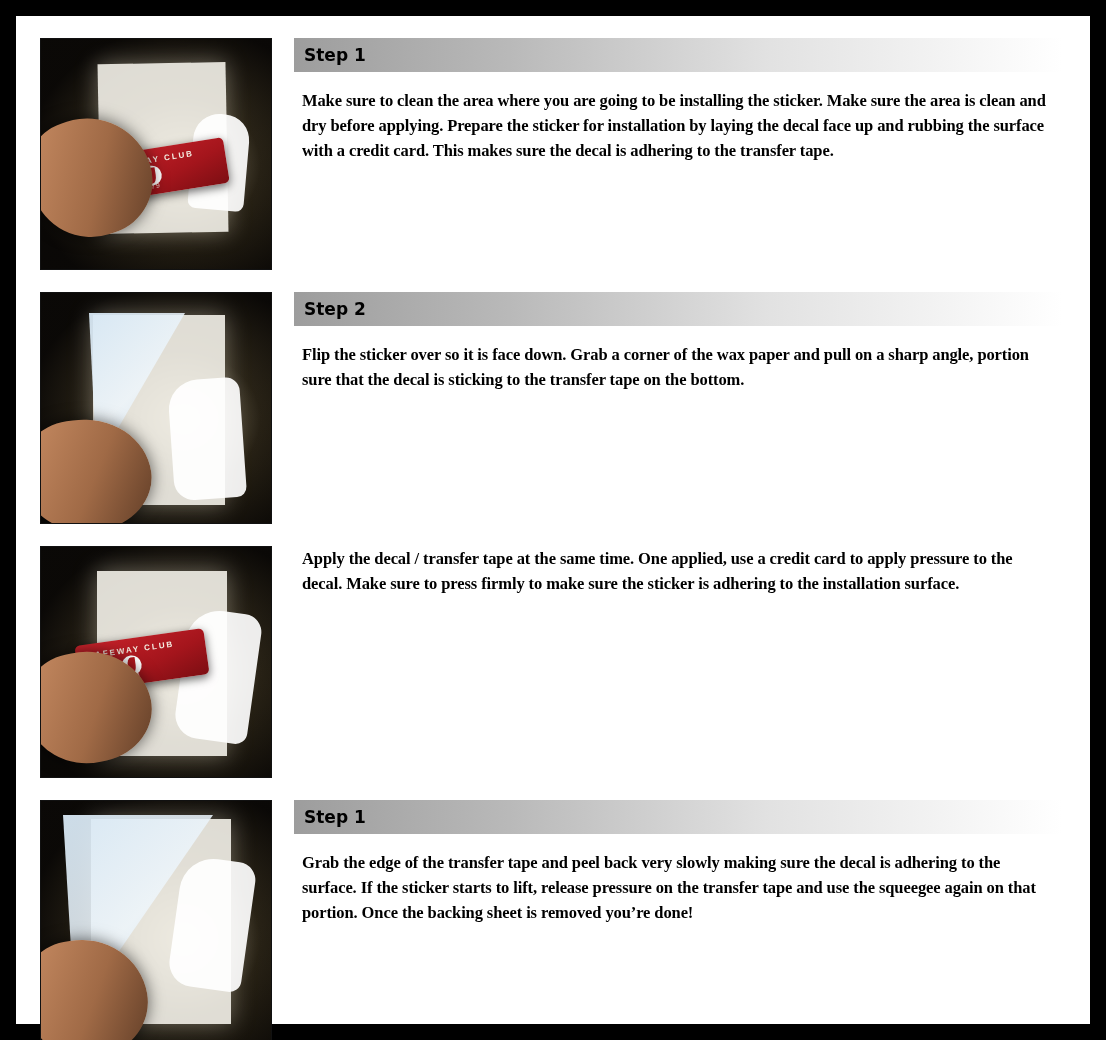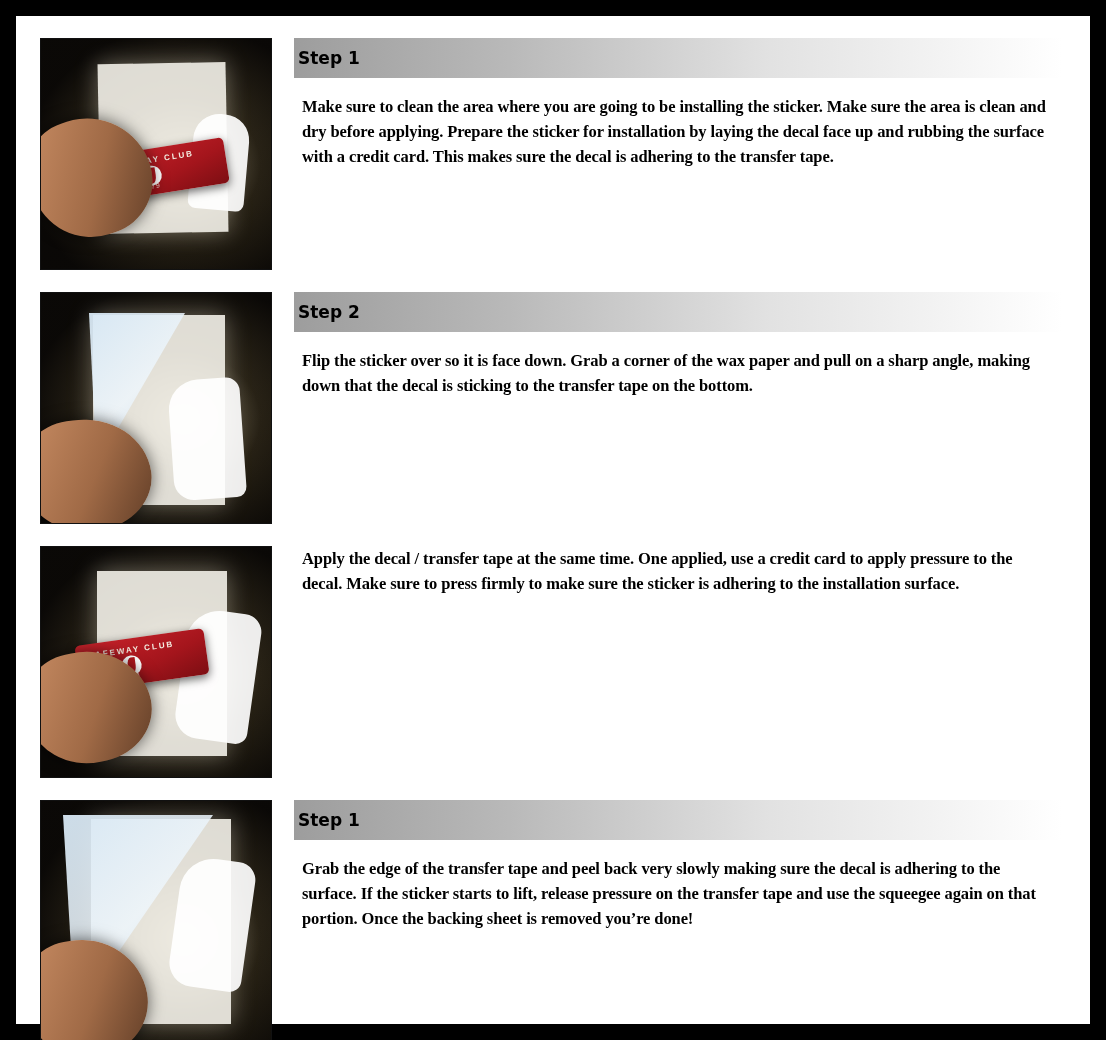--- a/index.html
+++ b/index.html
@@ -136,25 +136,25 @@
     font-size: 7px;
     letter-spacing: 1px;
     opacity: 0.85;
   }
   .content {
     flex: 1 1 auto;
     padding-left: 24px;
     min-width: 0;
   }
   .step-header {
-    height: 40px;
+    height: 34px;
     background: linear-gradient(90deg, #9d9d9d 0%, #b9b9b9 28%, #e2e2e2 62%, #ffffff 100%);
     display: flex;
     align-items: center;
-    padding-left: 4px;
+    padding-left: 10px;
     margin-bottom: 16px;
   }
   .step-header .title {
     font-family: "DejaVu Sans", sans-serif;
     font-weight: bold;
     font-size: 17px;
     color: #000;
   }
   .body-text {
     font-family: Liberation Serif, serif;
@@ -206,21 +206,21 @@
               <div class="figure fig-b"></div>
             </div>
             <div class="p2-flap"></div>
             <div class="hand hand-2"></div>
           </div>
         </div>
         <div class="content">
           <div class="step-header">
             <span class="title">Step 2</span>
           </div>
-          <div class="body-text">Flip the sticker over so it is face down.  Grab a corner of the wax paper and pull on a sharp angle, making down that the decal is sticking to the transfer tape on the bottom.</div>
+          <div class="body-text">Flip the sticker over so it is face down.  Grab a corner of the wax paper and pull on a sharp angle, portion sure that the decal is sticking to the transfer tape on the bottom.</div>
         </div>
       </div>
 
       <div class="step">
         <div class="photo-wrap">
           <div class="photo">
             <div class="glow"></div>
             <div class="sheetpaper p3-paper">
               <div class="figure fig-c"></div>
             </div>

